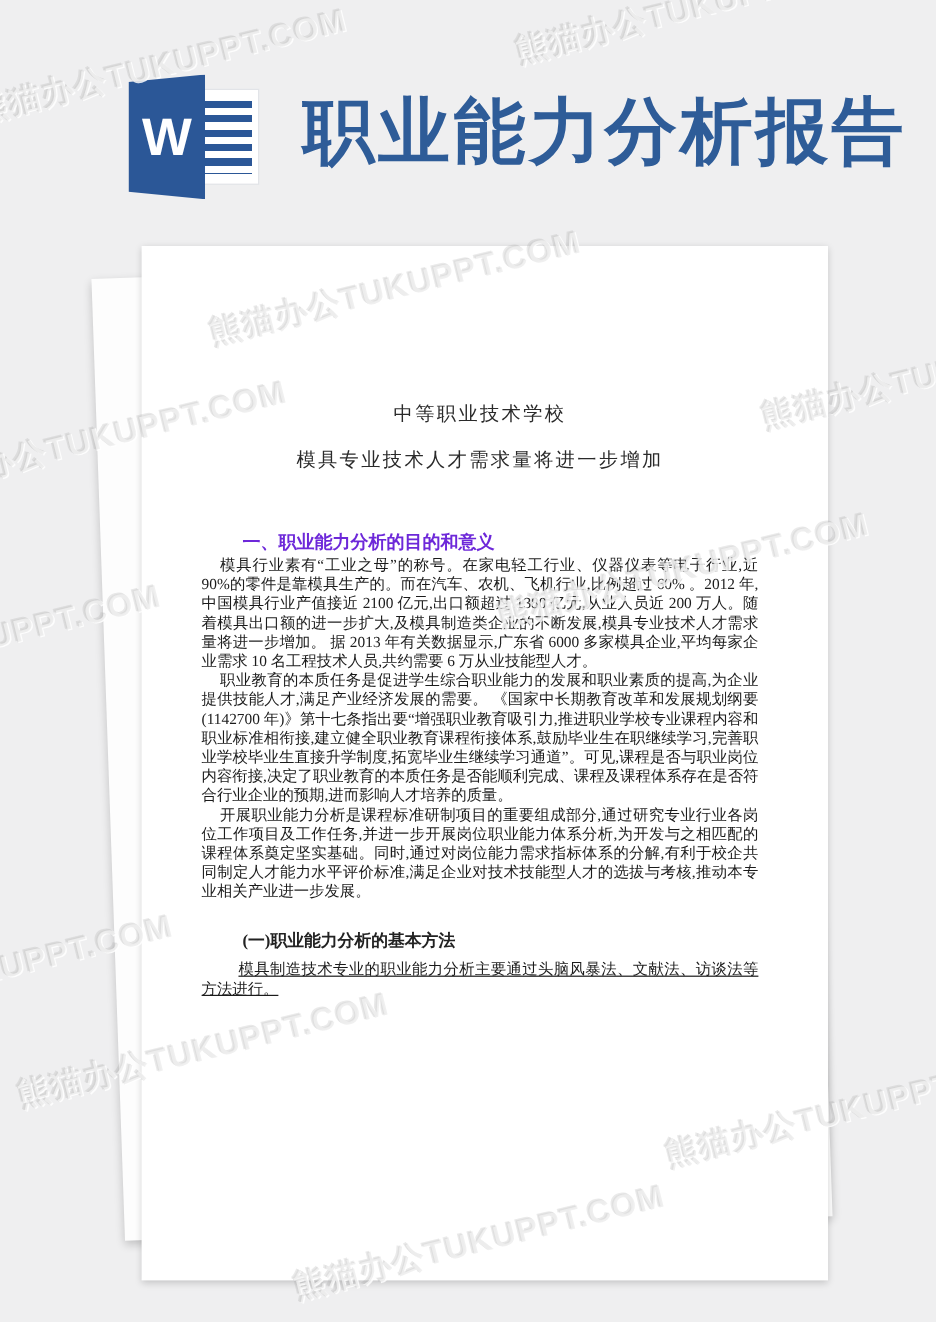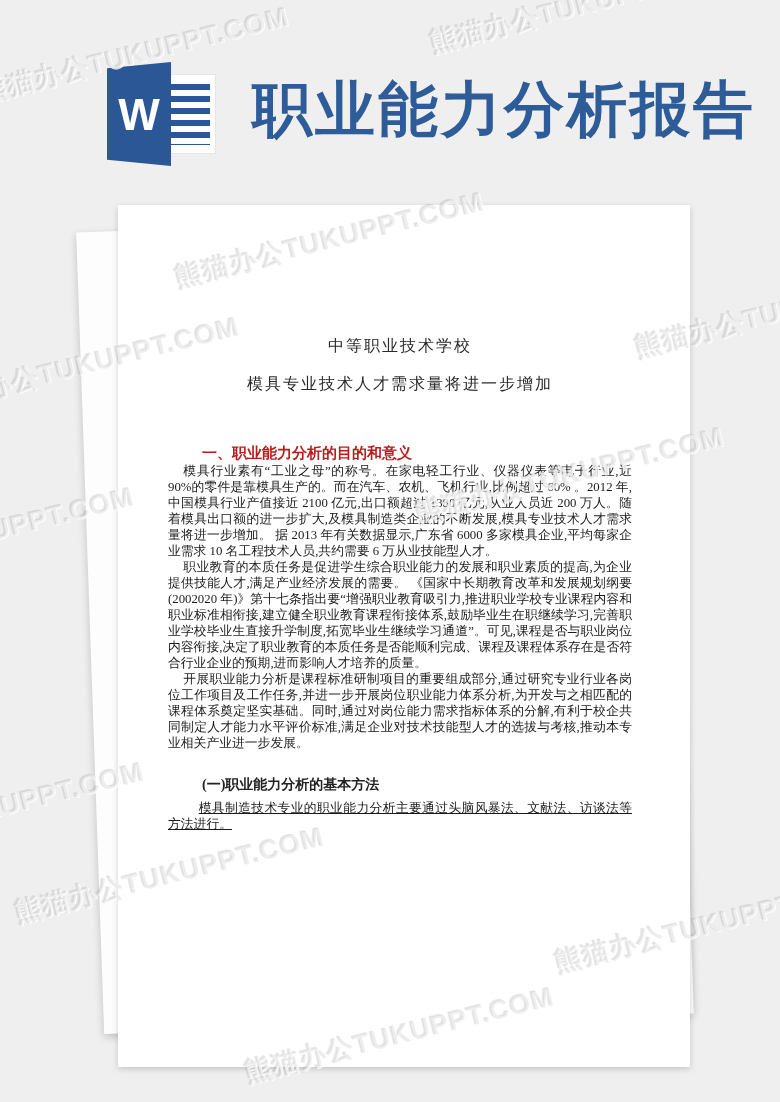--- a/index.html
+++ b/index.html
@@ -43,21 +43,21 @@
     background:#ffffff;
     box-shadow:0 2px 6px rgba(0,0,0,0.18);
     padding:122px 58px 0 50px;box-sizing:border-box;
     color:#1e1e1e;
   }
   .doc-title{
     text-align:center;font-size:16px;line-height:38px;letter-spacing:2px;
     color:#2a2a2a;font-weight:normal;
   }
   .doc-h1{
-    font-size:15px;font-weight:bold;color:#b91c1c;
+    font-size:15px;font-weight:bold;color:#6d28d9;
     margin:40px 0 0 34px;line-height:20px;
   }
   .doc-h1.second{margin-top:12px;}
   .doc-h2{
     font-size:14px;font-weight:bold;color:#222;
     margin:24px 0 0 34px;line-height:19px;
   }
   .doc-p{
     margin:0;font-size:12.8px;line-height:16px;text-align:justify;
     text-indent:1.2em;color:#1b1b1b;
@@ -92,21 +92,21 @@
 
   <div class="sheet-back"></div>
 
   <div class="sheet-main">
     <div class="doc-title">中等职业技术学校</div>
     <div class="doc-title">模具专业技术人才需求量将进一步增加</div>
 
     <div class="doc-h1">一、职业能力分析的目的和意义</div>
 
     <p class="doc-p first">模具行业素有“工业之母”的称号。在家电轻工行业、仪器仪表等电子行业,近 90%的零件是靠模具生产的。而在汽车、农机、飞机行业,比例超过 60% 。2012 年,中国模具行业产值接近 2100 亿元,出口额超过 1380 亿元,从业人员近 200 万人。随着模具出口额的进一步扩大,及模具制造类企业的不断发展,模具专业技术人才需求量将进一步增加。 据 2013 年有关数据显示,广东省 6000 多家模具企业,平均每家企业需求 10 名工程技术人员,共约需要 6 万从业技能型人才。</p>
-    <p class="doc-p">职业教育的本质任务是促进学生综合职业能力的发展和职业素质的提高,为企业提供技能人才,满足产业经济发展的需要。 《国家中长期教育改革和发展规划纲要(2002020 年)》第十七条指出要“增强职业教育吸引力,推进职业学校专业课程内容和职业标准相衔接,建立健全职业教育课程衔接体系,鼓励毕业生在职继续学习,完善职业学校毕业生直接升学制度,拓宽毕业生继续学习通道”。可见,课程是否与职业岗位内容衔接,决定了职业教育的本质任务是否能顺利完成、课程及课程体系存在是否符合行业企业的预期,进而影响人才培养的质量。</p>
+    <p class="doc-p">职业教育的本质任务是促进学生综合职业能力的发展和职业素质的提高,为企业提供技能人才,满足产业经济发展的需要。 《国家中长期教育改革和发展规划纲要(1142700 年)》第十七条指出要“增强职业教育吸引力,推进职业学校专业课程内容和职业标准相衔接,建立健全职业教育课程衔接体系,鼓励毕业生在职继续学习,完善职业学校毕业生直接升学制度,拓宽毕业生继续学习通道”。可见,课程是否与职业岗位内容衔接,决定了职业教育的本质任务是否能顺利完成、课程及课程体系存在是否符合行业企业的预期,进而影响人才培养的质量。</p>
     <p class="doc-p">开展职业能力分析是课程标准研制项目的重要组成部分,通过研究专业行业各岗位工作项目及工作任务,并进一步开展岗位职业能力体系分析,为开发与之相匹配的课程体系奠定坚实基础。同时,通过对岗位能力需求指标体系的分解,有利于校企共同制定人才能力水平评价标准,满足企业对技术技能型人才的选拔与考核,推动本专业相关产业进一步发展。</p>
 
     <div class="doc-h2">(一)职业能力分析的基本方法</div>
 
     <p class="doc-p last">模具制造技术专业的职业能力分析主要通过头脑风暴法、文献法、访谈法等方法进行。</p>
   </div>
 
   <div class="watermark-layer">
       <span class="wm" style="left: -20px; top: 75px;">熊猫办公TUKUPPT.COM</span>
       <span class="wm" style="left: 430px; top: 25px;">熊猫办公TUKUPPT.COM</span>

